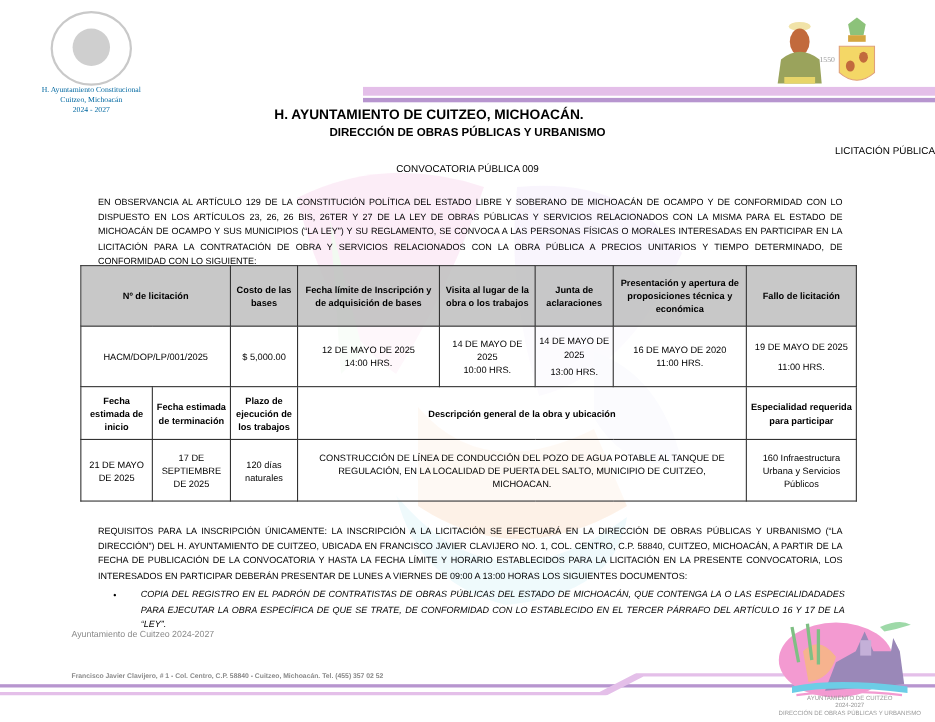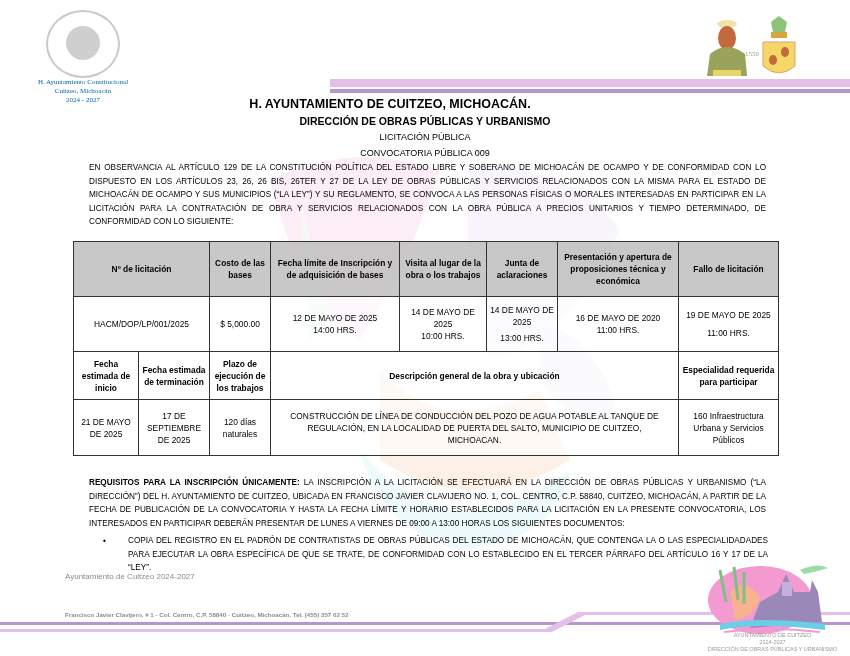--- a/index.html
+++ b/index.html
@@ -10,31 +10,31 @@
   .wm { position:absolute; left:240px; top:140px; width:420px; height:420px; opacity:0.55; pointer-events:none; }
   
   .logo-left { left:28px; top:10px; width:110px; text-align:center; color:#0369a1; font-family:"Liberation Serif", serif; }
   .logo-left .seal { width:70px; height:64px; margin:0 auto; border-radius:50%; border:2px solid #c9c9c9; position:relative; }
   .logo-left .seal::after { content:""; position:absolute; left:18px; top:14px; width:34px; height:34px; border-radius:50%; background:#cfcfcf; }
   .logo-left .l { font-size:7px; line-height:9px; }
   .header-bar1 { left:330px; top:79px; width:520px; height:8px; background:#e4bfe9; }
   .header-bar2 { left:330px; top:89px; width:520px; height:4px; background:#b795cf; }
   .title1 { left:0; top:97px; width:780px; text-align:center; font-weight:bold; font-size:12.5px; }
   .title2 { left:0; top:115px; width:850px; text-align:center; font-weight:bold; font-size:10.5px; }
-  .title3 { left:0; top:132px; width:850px; text-align:center; font-size:9px; }
+  .title3 { left:0; top:132px; width:850px; text-align:right; font-size:9px; }
   .title4 { left:0; top:148px; width:850px; text-align:center; font-size:9px; }
   .para { left:89px; width:677px; font-size:8.2px; line-height:13.5px; text-align:justify; }
-  .para1 { top:161px; }
+  .para1 { top:177px; }
   table.lic { position:absolute; left:73px; top:241px; width:705px; border-collapse:collapse; table-layout:fixed; font-size:8.4px; }
   table.lic td { border:1px solid #333; text-align:center; vertical-align:middle; padding:1px 3px; line-height:12px; }
   table.lic td.h { background:rgba(190,190,190,0.85); font-weight:bold; }
   table.lic td.h2 { font-weight:bold; }
   table.lic td.w { background:rgba(255,255,255,0.55); }
   .req { top:476px; }
-  .req b { font-weight:bold; }
+  .req b { font-weight:normal; }
   .bullet { left:103px; top:537px; font-size:8.2px; }
   .bullet-text { left:128px; top:534px; width:640px; font-size:8.2px; line-height:13.5px; }
   .foot1 { left:65px; top:572px; font-size:8px; color:#8a8a8a; }
   .foot2 { left:65px; top:611px; font-size:6.2px; color:#8a8a8a; font-weight:bold; }
   .footbar { position:absolute; }
   .footer-logo { left:700px; top:562px; width:150px; height:94px; }
   .fl-text { left:700px; top:632px; width:145px; text-align:center; font-size:5.5px; color:#999; line-height:7px; }
 </style>
 </head>
 <body>
@@ -136,21 +136,21 @@
     <td class="w">120 días naturales</td>
     <td class="w" colspan="4" style="padding:1px 18px">CONSTRUCCIÓN DE LÍNEA DE CONDUCCIÓN DEL POZO DE AGUA POTABLE AL TANQUE DE REGULACIÓN, EN LA LOCALIDAD DE PUERTA DEL SALTO, MUNICIPIO DE CUITZEO, MICHOACAN.</td>
     <td class="w">160 Infraestructura Urbana y Servicios Públicos</td>
   </tr>
 </tbody>
   </table>
 
 <div class="abs para req"><b>REQUISITOS PARA LA INSCRIPCIÓN ÚNICAMENTE:</b><span> LA INSCRIPCIÓN A LA LICITACIÓN SE EFECTUARÁ EN LA DIRECCIÓN DE OBRAS PÚBLICAS Y URBANISMO (“LA DIRECCIÓN”) DEL H. AYUNTAMIENTO DE CUITZEO, UBICADA EN FRANCISCO JAVIER CLAVIJERO NO. 1, COL. CENTRO, C.P. 58840, CUITZEO, MICHOACÁN, A PARTIR DE LA FECHA DE PUBLICACIÓN DE LA CONVOCATORIA Y HASTA LA FECHA LÍMITE Y HORARIO ESTABLECIDOS PARA LA LICITACIÓN EN LA PRESENTE CONVOCATORIA, LOS INTERESADOS EN PARTICIPAR DEBERÁN PRESENTAR DE LUNES A VIERNES DE 09:00 A 13:00 HORAS LOS SIGUIENTES DOCUMENTOS:</span></div>
 
 <div class="abs bullet">•</div>
-<div class="abs bullet-text para" style="left:128px;width:640px;">COPIA DEL REGISTRO EN EL PADRÓN DE CONTRATISTAS DE OBRAS PÚBLICAS DEL ESTADO DE MICHOACÁN, QUE CONTENGA LA O LAS ESPECIALIDADADES PARA EJECUTAR LA OBRA ESPECÍFICA DE QUE SE TRATE, DE CONFORMIDAD CON LO ESTABLECIDO EN EL TERCER PÁRRAFO DEL ARTÍCULO 16 Y 17 DE LA “LEY”.</div>
+<div class="abs bullet-text para" style="left:128px;width:640px;font-style:italic;">COPIA DEL REGISTRO EN EL PADRÓN DE CONTRATISTAS DE OBRAS PÚBLICAS DEL ESTADO DE MICHOACÁN, QUE CONTENGA LA O LAS ESPECIALIDADADES PARA EJECUTAR LA OBRA ESPECÍFICA DE QUE SE TRATE, DE CONFORMIDAD CON LO ESTABLECIDO EN EL TERCER PÁRRAFO DEL ARTÍCULO 16 Y 17 DE LA “LEY”.</div>
 
 <div class="abs foot1">Ayuntamiento de Cuitzeo 2024-2027</div>
 <div class="abs foot2">Francisco Javier Clavijero, # 1 - Col. Centro, C.P. 58840 - Cuitzeo, Michoacán. Tel. (455) 357 02 52</div>
 
 <svg class="footbar" style="left:0;top:612px;width:850px;height:20px;" viewBox="0 0 850 20">
   <rect x="0" y="10" width="850" height="3" fill="#b795cf"></rect>
   <path d="M0 17 L545 17 L582 -2 L850 -2 L850 3 L585 3 L548 22 L0 22Z" fill="#e4bfe9"></path>
 </svg>
 
 <svg class="abs footer-logo" viewBox="0 0 150 94">

